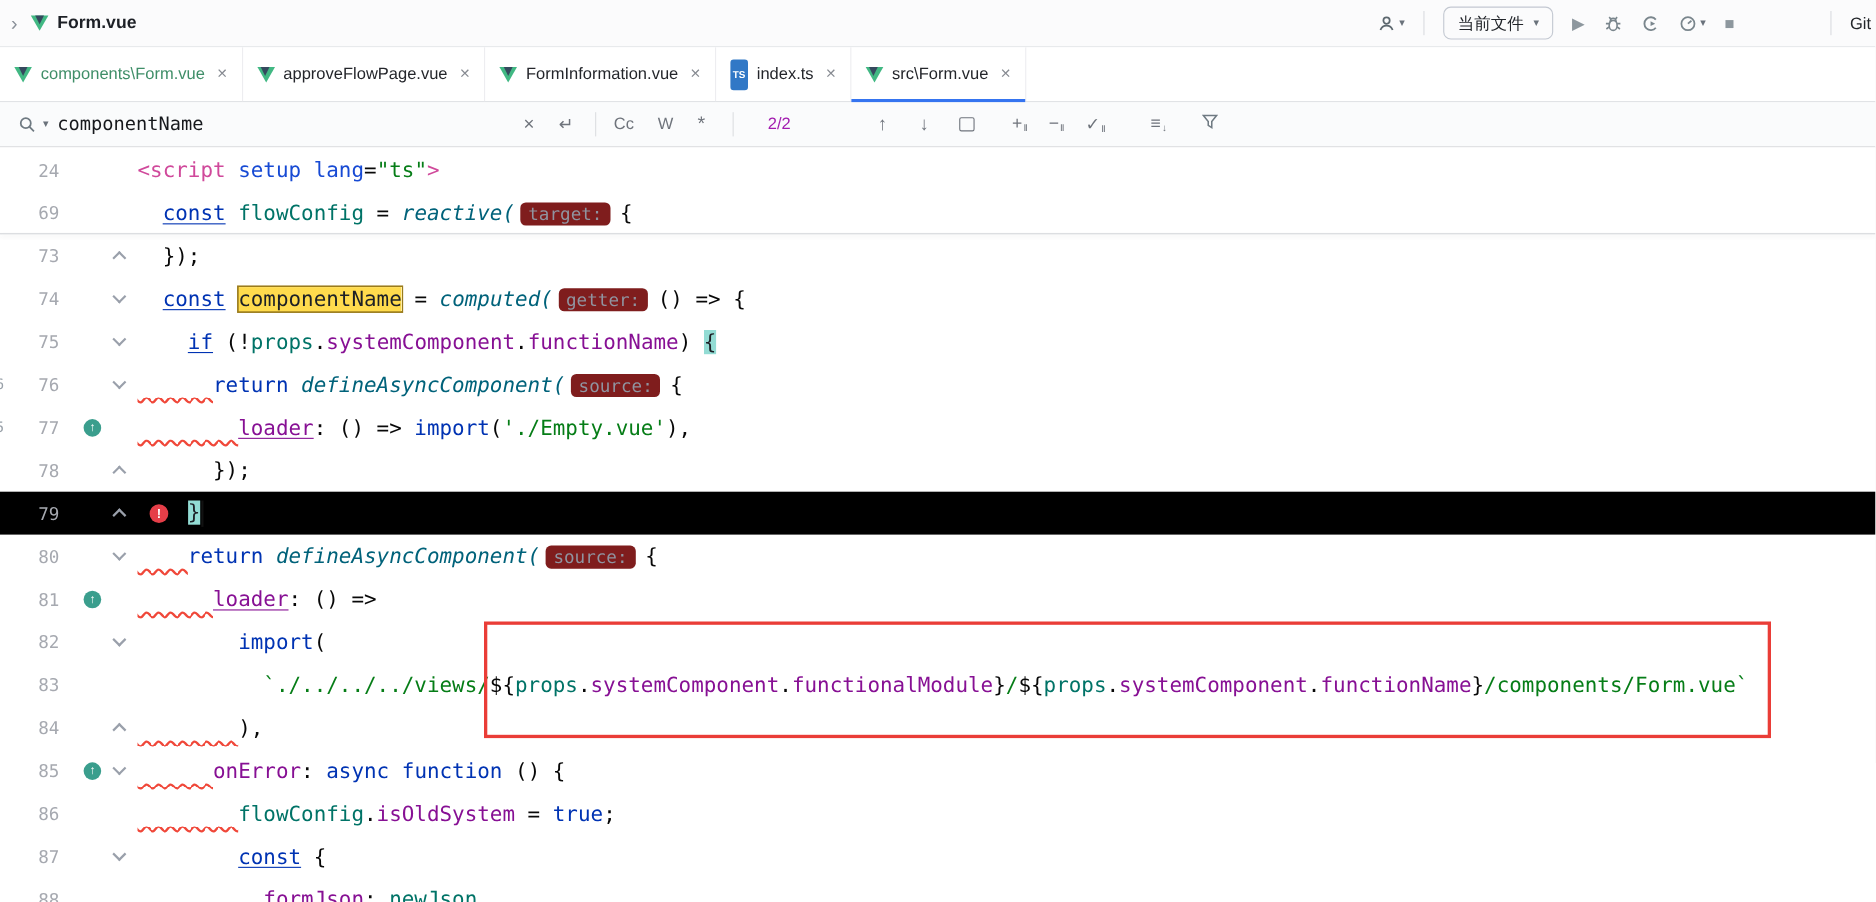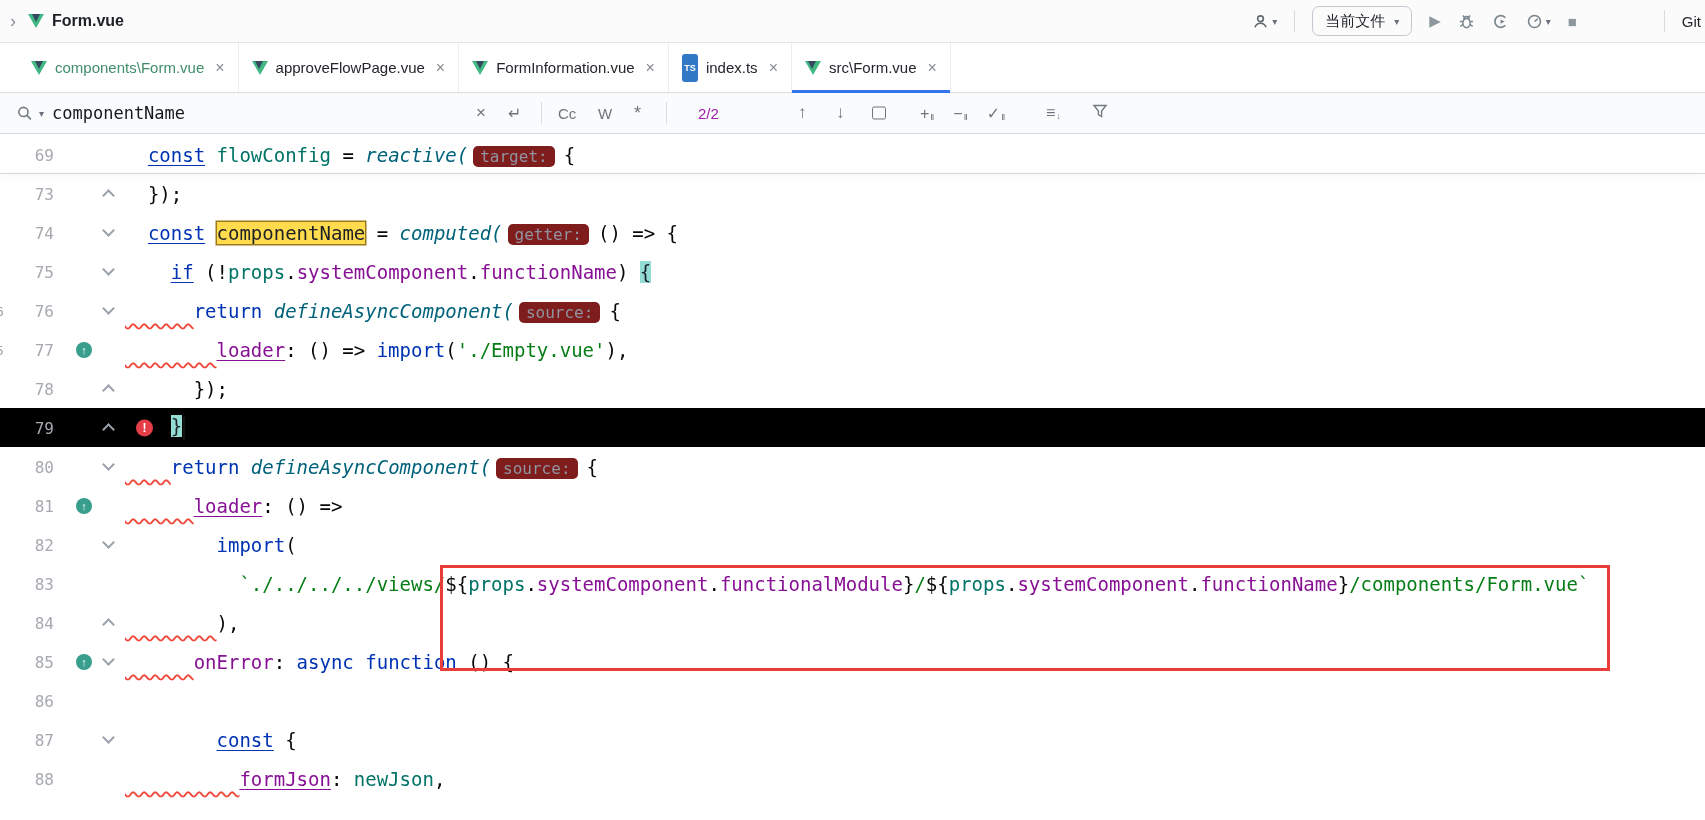--- a/index.html
+++ b/index.html
@@ -25,21 +25,21 @@
   .vue-icon{position:relative;width:16px;height:14px;display:inline-block;flex:0 0 16px}
   .vue-icon::before{content:"";position:absolute;left:0;top:0;
      border-left:8px solid transparent;border-right:8px solid transparent;border-top:14px solid #41b883}
   .vue-icon::after{content:"";position:absolute;left:3.5px;top:0;
      border-left:4.5px solid transparent;border-right:4.5px solid transparent;border-top:8px solid #35495e}
   .ts-icon{width:16px;height:28px;background:#3178c6;border-radius:3px;color:#fff;font-size:9px;
      font-weight:bold;display:inline-flex;align-items:center;justify-content:center;flex:0 0 16px}
 
   
   .tabbar{height:50px;display:flex;align-items:stretch;background:#fff;
-          border-bottom:1px solid #dadce0;padding-left:18px}
+          border-bottom:1px solid #dadce0;}
   .tab{display:flex;align-items:center;gap:8px;padding:0 13px;position:relative;font-size:15px;
        border-right:1px solid #ededf0;color:#24262b}
   .tab.active::after{content:"";position:absolute;left:0;right:0;bottom:-1px;height:3px;background:#3574f0}
   .tab-close{color:#878b92;font-size:16px;margin-left:3px}
   .tab-label{white-space:pre}
 
   
   .searchbar{position:relative;height:41px;background:#fafbfc;border-bottom:1px solid #d6d8db}
   .searchbar>*{position:absolute;top:50%;transform:translateY(-50%)}
   .sb-query{font-family:"DejaVu Sans Mono","Liberation Mono",monospace;font-size:17px;color:#16181c}
@@ -217,34 +217,35 @@
         <span class="sub">↓</span>
     </span>
     <span style="left:1092px">
       <svg viewBox="0 0 16 16" width="16" height="16">
           <path d="M2 2.5 H14 L9.6 8 V13.5 L6.4 11.5 V8 Z" fill="none" stroke="#6f7a82" stroke-width="1.4"></path>
         </svg>
     </span>
   </div>
 
   <div class="editor">
+      <div class="row"><div class="gutter"><span class="lnum">24</span></div><div class="code"><span class="tk-t">&lt;script</span><span class="tk-d"> </span><span class="tk-a">setup</span><span class="tk-d"> </span><span class="tk-a">lang</span><span class="tk-d">=</span><span class="tk-s">"ts"</span><span class="tk-t">&gt;</span></div></div>
       <div class="row sticky-last"><div class="gutter"><span class="lnum">69</span></div><div class="code"><span class="tk-d">  </span><span class="tk-k u">const</span><span class="tk-d"> </span><span class="tk-v">flowConfig</span><span class="tk-d"> = </span><span class="tk-f">reactive(</span><span class="tk-in">target:</span><span class="tk-d">{</span></div></div>
       <div class="row"><div class="gutter"><span class="lnum">73</span><span class="fold up"></span></div><div class="code"><span class="tk-d">  });</span></div></div>
       <div class="row"><div class="gutter"><span class="lnum">74</span><span class="fold down"></span></div><div class="code"><span class="tk-d">  </span><span class="tk-k u">const</span><span class="tk-d"> </span><span class="sm">componentName</span><span class="tk-d"> = </span><span class="tk-f">computed(</span><span class="tk-in">getter:</span><span class="tk-d">() =&gt; {</span></div></div>
       <div class="row"><div class="gutter"><span class="lnum">75</span><span class="fold down"></span></div><div class="code"><span class="tk-d">    </span><span class="tk-k u">if</span><span class="tk-d"> (!</span><span class="tk-v">props</span><span class="tk-d">.</span><span class="tk-p">systemComponent</span><span class="tk-d">.</span><span class="tk-p">functionName</span><span class="tk-d">) </span><span class="bh">{</span></div></div>
       <div class="row"><div class="gutter"><span class="left-digit">6</span><span class="lnum">76</span><span class="fold down"></span></div><div class="code"><span class="sq">      </span><span class="tk-k">return</span><span class="tk-d"> </span><span class="tk-f">defineAsyncComponent(</span><span class="tk-in">source:</span><span class="tk-d">{</span></div></div>
       <div class="row"><div class="gutter"><span class="left-digit">5</span><span class="lnum">77</span><span class="gicon">↑</span></div><div class="code"><span class="sq">        </span><span class="tk-p u">loader</span><span class="tk-d">: () =&gt; </span><span class="tk-k">import</span><span class="tk-d">(</span><span class="tk-s">'./Empty.vue'</span><span class="tk-d">),</span></div></div>
       <div class="row"><div class="gutter"><span class="lnum">78</span><span class="fold up"></span></div><div class="code"><span class="tk-d">      });</span></div></div>
       <div class="row current"><div class="gutter"><span class="lnum">79</span><span class="fold up"></span></div><div class="code"><span class="tk-d">    </span><span class="bh">}</span><span class="caret"></span></div><span class="err">!</span></div>
       <div class="row"><div class="gutter"><span class="lnum">80</span><span class="fold down"></span></div><div class="code"><span class="sq">    </span><span class="tk-k">return</span><span class="tk-d"> </span><span class="tk-f">defineAsyncComponent(</span><span class="tk-in">source:</span><span class="tk-d">{</span></div></div>
       <div class="row"><div class="gutter"><span class="lnum">81</span><span class="gicon">↑</span></div><div class="code"><span class="sq">      </span><span class="tk-p u">loader</span><span class="tk-d">: () =&gt;</span></div></div>
       <div class="row"><div class="gutter"><span class="lnum">82</span><span class="fold down"></span></div><div class="code"><span class="tk-d">        </span><span class="tk-k">import</span><span class="tk-d">(</span></div></div>
       <div class="row"><div class="gutter"><span class="lnum">83</span></div><div class="code"><span class="tk-d">          </span><span class="tk-s">`./../../../views/</span><span class="tk-d">${</span><span class="tk-v">props</span><span class="tk-d">.</span><span class="tk-p">systemComponent</span><span class="tk-d">.</span><span class="tk-p">functionalModule</span><span class="tk-d">}</span><span class="tk-s">/</span><span class="tk-d">${</span><span class="tk-v">props</span><span class="tk-d">.</span><span class="tk-p">systemComponent</span><span class="tk-d">.</span><span class="tk-p">functionName</span><span class="tk-d">}</span><span class="tk-s">/components/Form.vue`</span></div></div>
       <div class="row"><div class="gutter"><span class="lnum">84</span><span class="fold up"></span></div><div class="code"><span class="sq">        </span><span class="tk-d">),</span></div></div>
       <div class="row"><div class="gutter"><span class="lnum">85</span><span class="gicon">↑</span><span class="fold down"></span></div><div class="code"><span class="sq">      </span><span class="tk-p">onError</span><span class="tk-d">: </span><span class="tk-k">async</span><span class="tk-d"> </span><span class="tk-k">function</span><span class="tk-d"> () {</span></div></div>
-      <div class="row"><div class="gutter"><span class="lnum">86</span></div></div>
+      <div class="row"><div class="gutter"><span class="lnum">86</span></div><div class="code"><span class="sq">        </span><span class="tk-v">flowConfig</span><span class="tk-d">.</span><span class="tk-p">isOldSystem</span><span class="tk-d"> = </span><span class="tk-k">true</span><span class="tk-d">;</span></div></div>
       <div class="row"><div class="gutter"><span class="lnum">87</span><span class="fold down"></span></div><div class="code"><span class="tk-d">        </span><span class="tk-k u">const</span><span class="tk-d"> {</span></div></div>
       <div class="row"><div class="gutter"><span class="lnum">88</span></div><div class="code"><span class="sq">          </span><span class="tk-p u">formJson</span><span class="tk-d">: </span><span class="tk-v">newJson</span><span class="tk-d">,</span></div></div>
     </div>
 
   <div class="annotation"></div>
 
 </div>
 
 </body></html>

